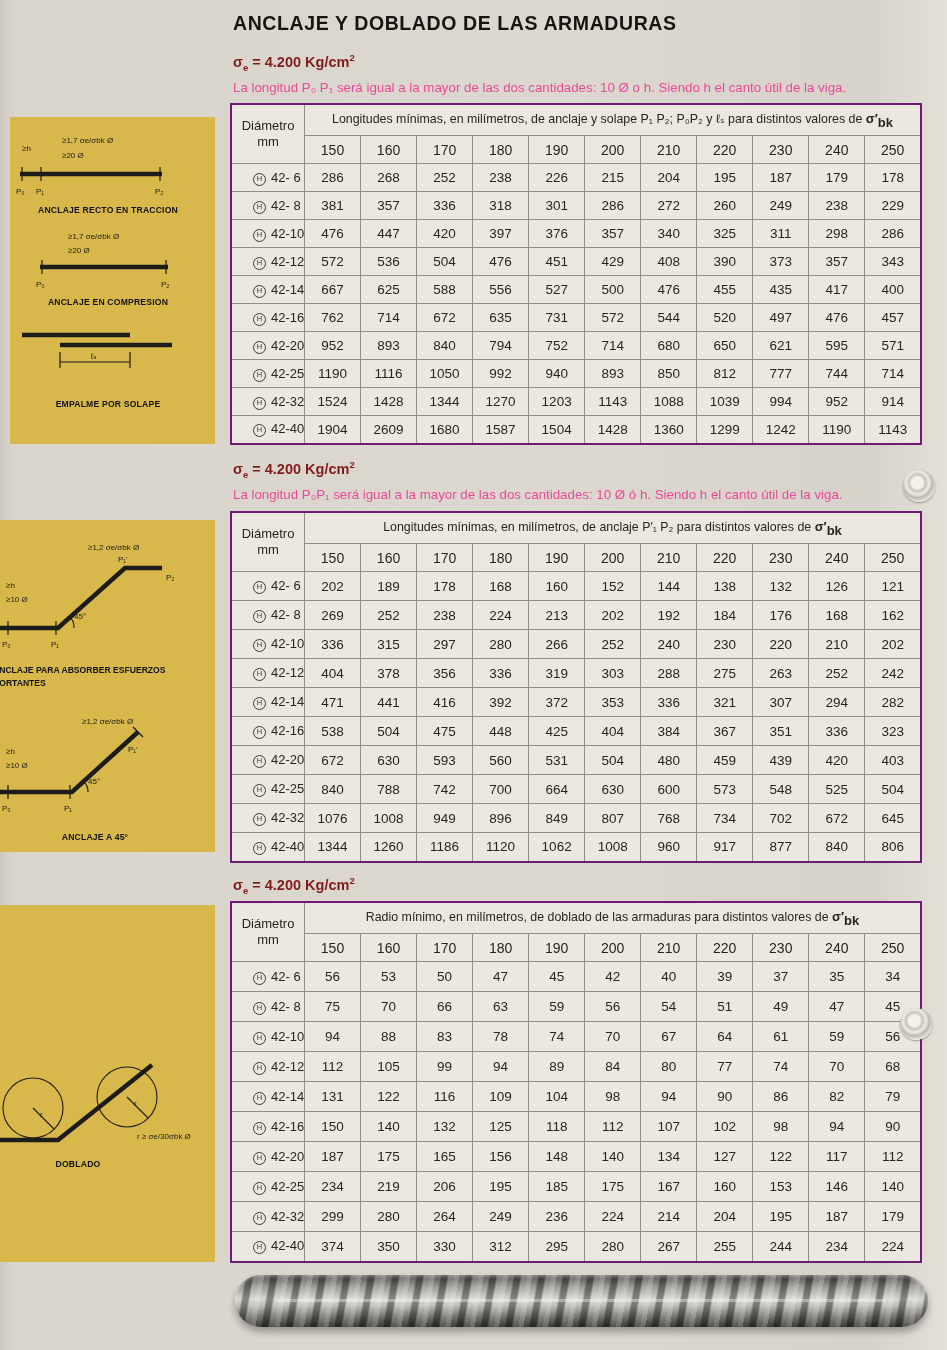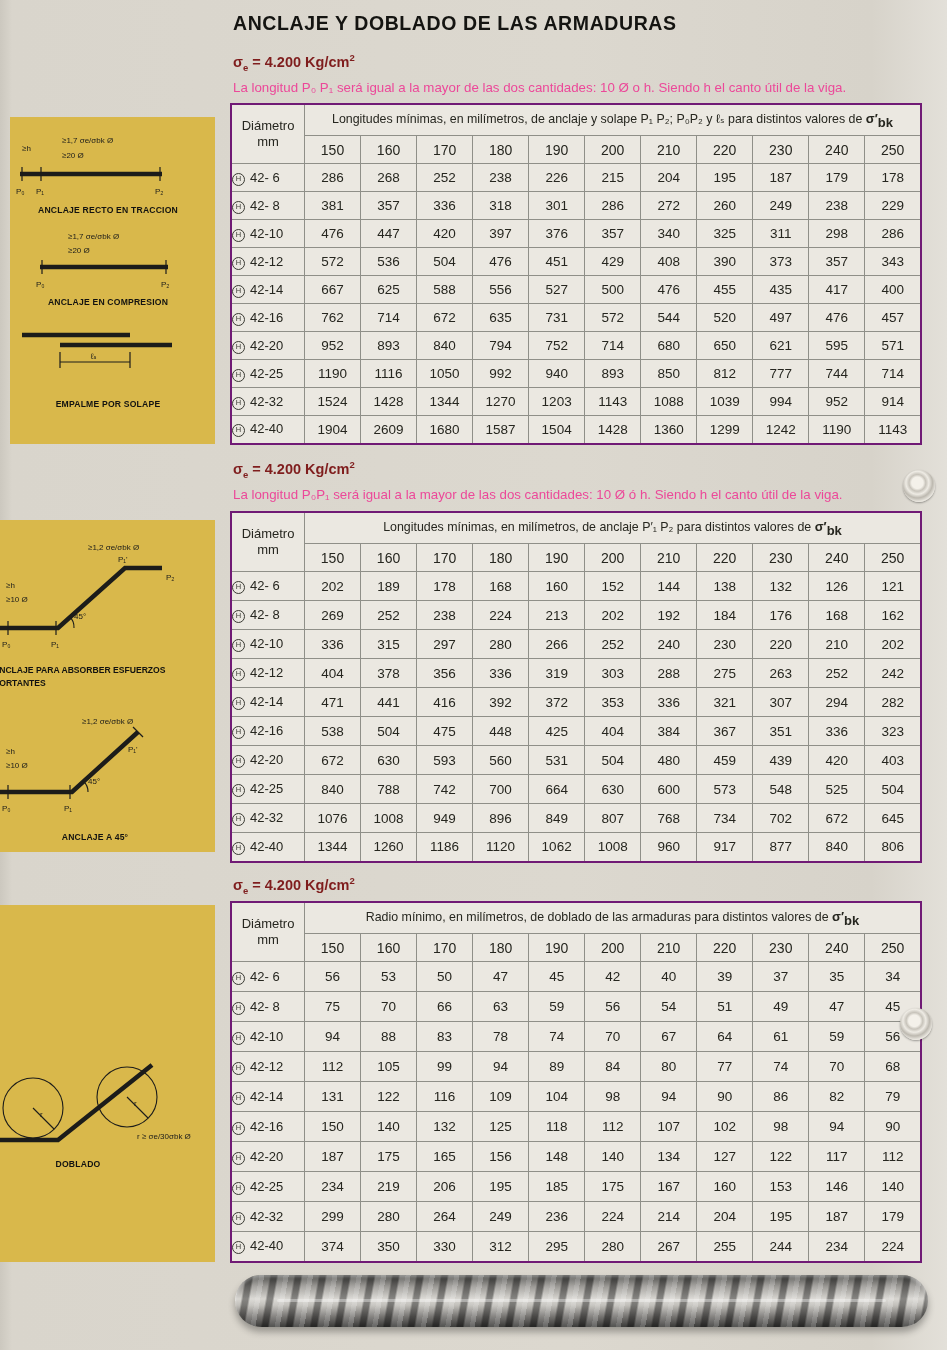--- a/index.html
+++ b/index.html
@@ -15,21 +15,21 @@
   .intro{position:absolute;left:233px;width:700px;font-size:13.3px;color:#ec4899}
 
   
   .datatable{position:absolute;left:230px;width:692px;table-layout:fixed;border-collapse:collapse;background:#ebe8e1;border:2px solid #701a75}
   .datatable th,.datatable td{border:1px solid #8f8f88;text-align:center;color:#26261f;font-weight:normal;padding:0;overflow:hidden}
   .corner{width:72px;font-size:13px;line-height:1.25}
   .caption-cell{font-size:12.4px;height:30px;padding:2px 2px}
   .cap-sig{font-weight:bold;font-size:13px}
   .cap-sig sub{font-size:13px}
   tr.cols th{font-size:14px;height:27px}
-  .datatable tbody th{text-align:left;padding-left:0;font-size:13px;white-space:pre}
+  .datatable tbody th{text-align:left;padding-left:21px;font-size:13px;white-space:pre}
   .datatable tbody td{font-size:13.5px}
   .t1 tbody tr{height:28px}
   .t2 tbody tr{height:29px}
   .t3 tbody tr{height:30px}
   .brand{display:inline-block;width:11px;height:11px;line-height:10px;border:1px solid #3a3a33;border-radius:50%;font-size:7.5px;text-align:center;vertical-align:1px;margin-right:5px;color:#3a3a33}
 
   
   .panel{position:absolute;background:#d9b84b}
   #panel1{left:10px;top:117px;width:205px;height:327px}
   #panel2{left:0;top:520px;width:215px;height:332px}

